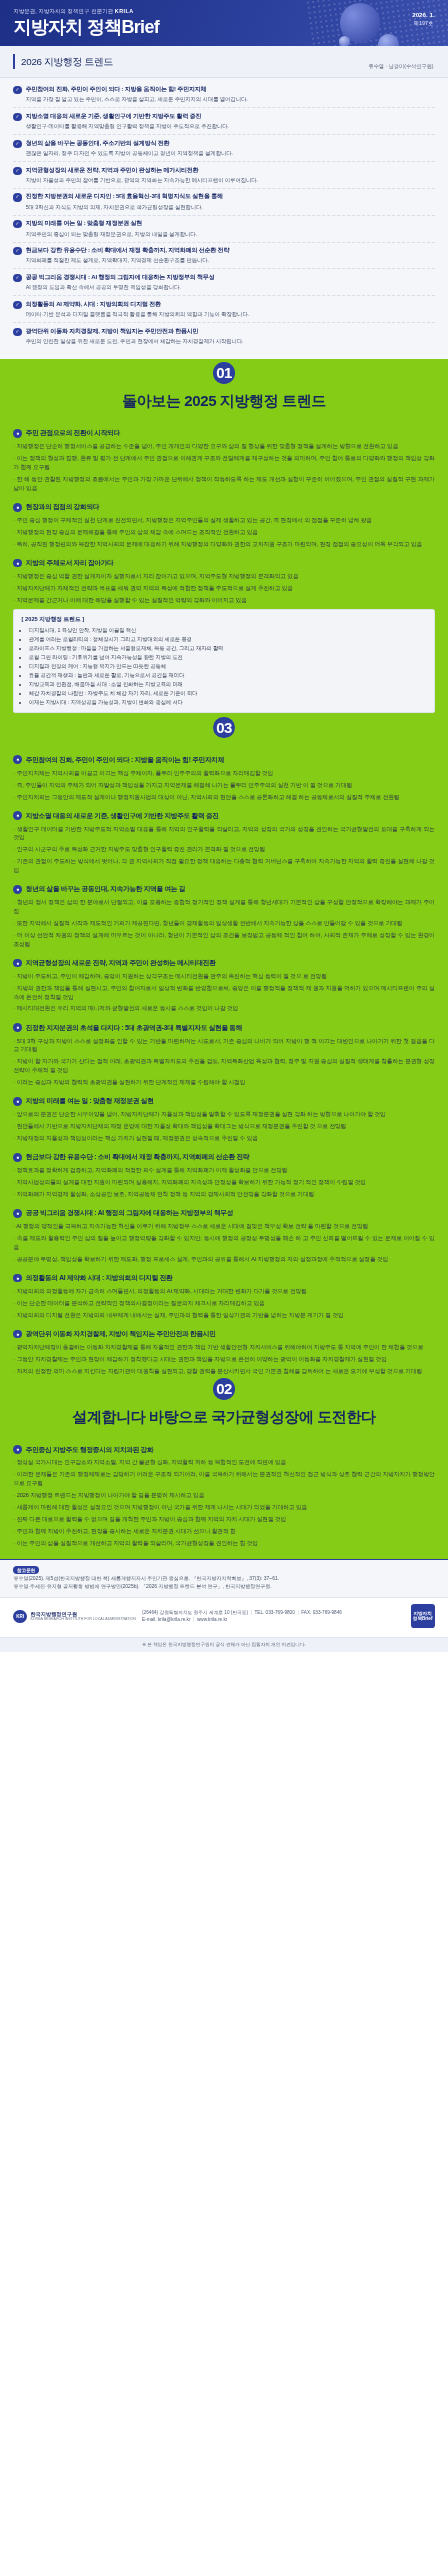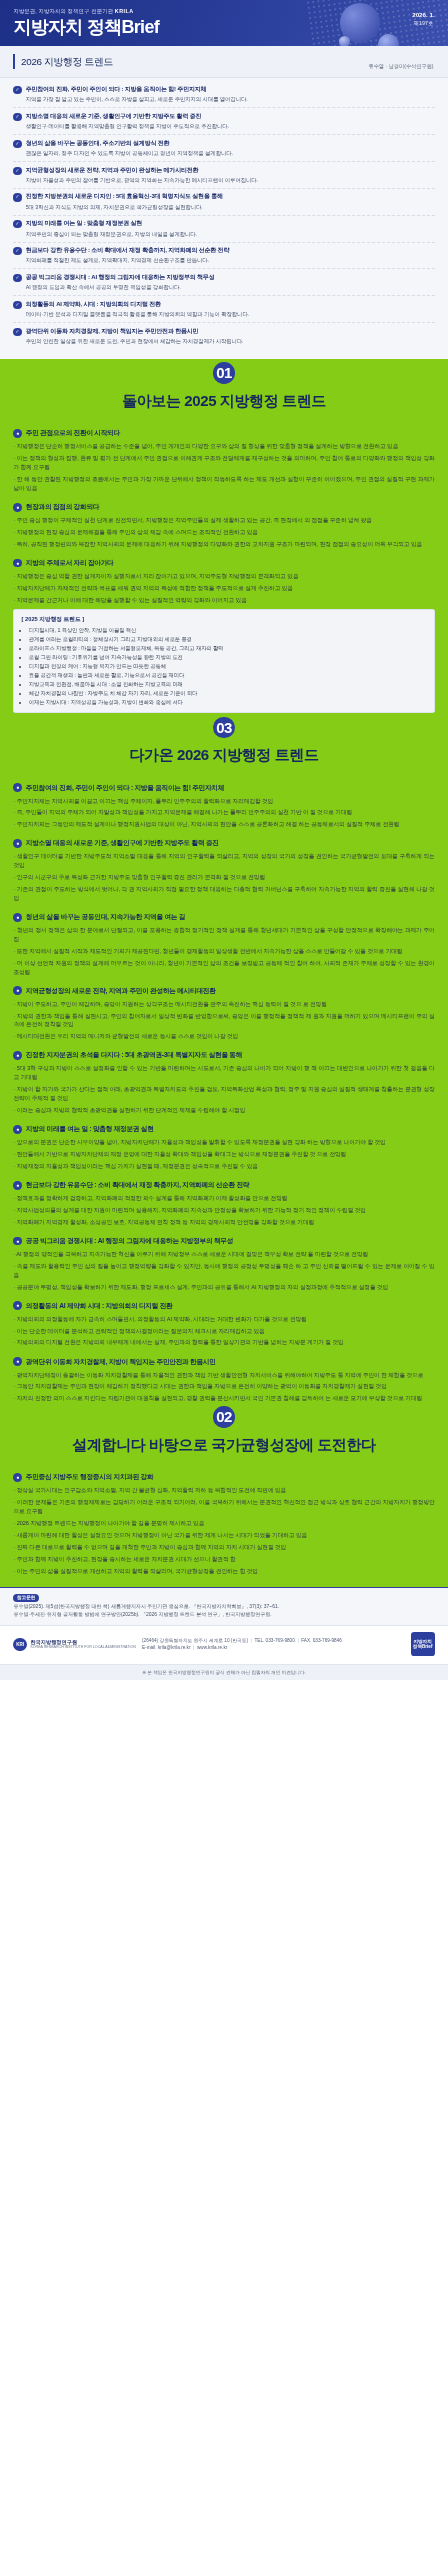--- a/index.html
+++ b/index.html
@@ -282,21 +282,21 @@
               <li>디지털과 전장의 케어 : 지능형 복지가 만드는 따듯한 공동체</li>
               <li>효율 공간적 재생과 : 놀란과 세로운 활로, 기능으로서 공간을 재미다</li>
               <li>지방교육과 전환점, 배움마을 시대 : 소멸 진화하는 지방교육의 미래</li>
               <li>체감 자치경찰의 나침반 : 자방주도 치 체감 자기 자리, 세로운 기준이 되다</li>
               <li>이제는 지방시대 : 지역성공을 가능성과, 지방이 변화와 중심에 서다</li>
             </ul>
           </div>
         </div>
       </div>
       <div>
-        <div class="chapter"><div class="line"></div><div class="num">03</div><div class="ctitle">다가온 2026 지방행정 트렌드</div></div>
+        <div class="chapter"><div class="line"></div><div class="num">03</div></div>
         <div class="content">
           <div class="sec-h">
             <span class="dot">●</span>
             <h3>주민참여의 진화, 주민이 주인이 되다 : 지방을 움직이는 힘! 주민자치체</h3>
           </div>
           <p class="para">· 주민지지체는 지역사회를 이끌고 이끄는 핵심 주체이자, 풀뿌리 민주주의의 활력화으로 자리매김할 것임</p>
           <p class="para">· 즉, 주민들이 지역의 주체가 되어 자발성과 책임성을 가지고 지역문제를 해결해 나가는 풀뿌리 민주주의의 실천 기반 이 될 것으로 기대됨</p>
           <p class="para">· 주민자치회는 그동안의 제도적 설계이나 행정지원사업의 대상이 아닌, 지역사회의 현안을 스스로 공론화하고 해결 하는 공동체로서의 실질적 주체로 전환됨</p>
           <div class="sec-h">
             <span class="dot">●</span>

